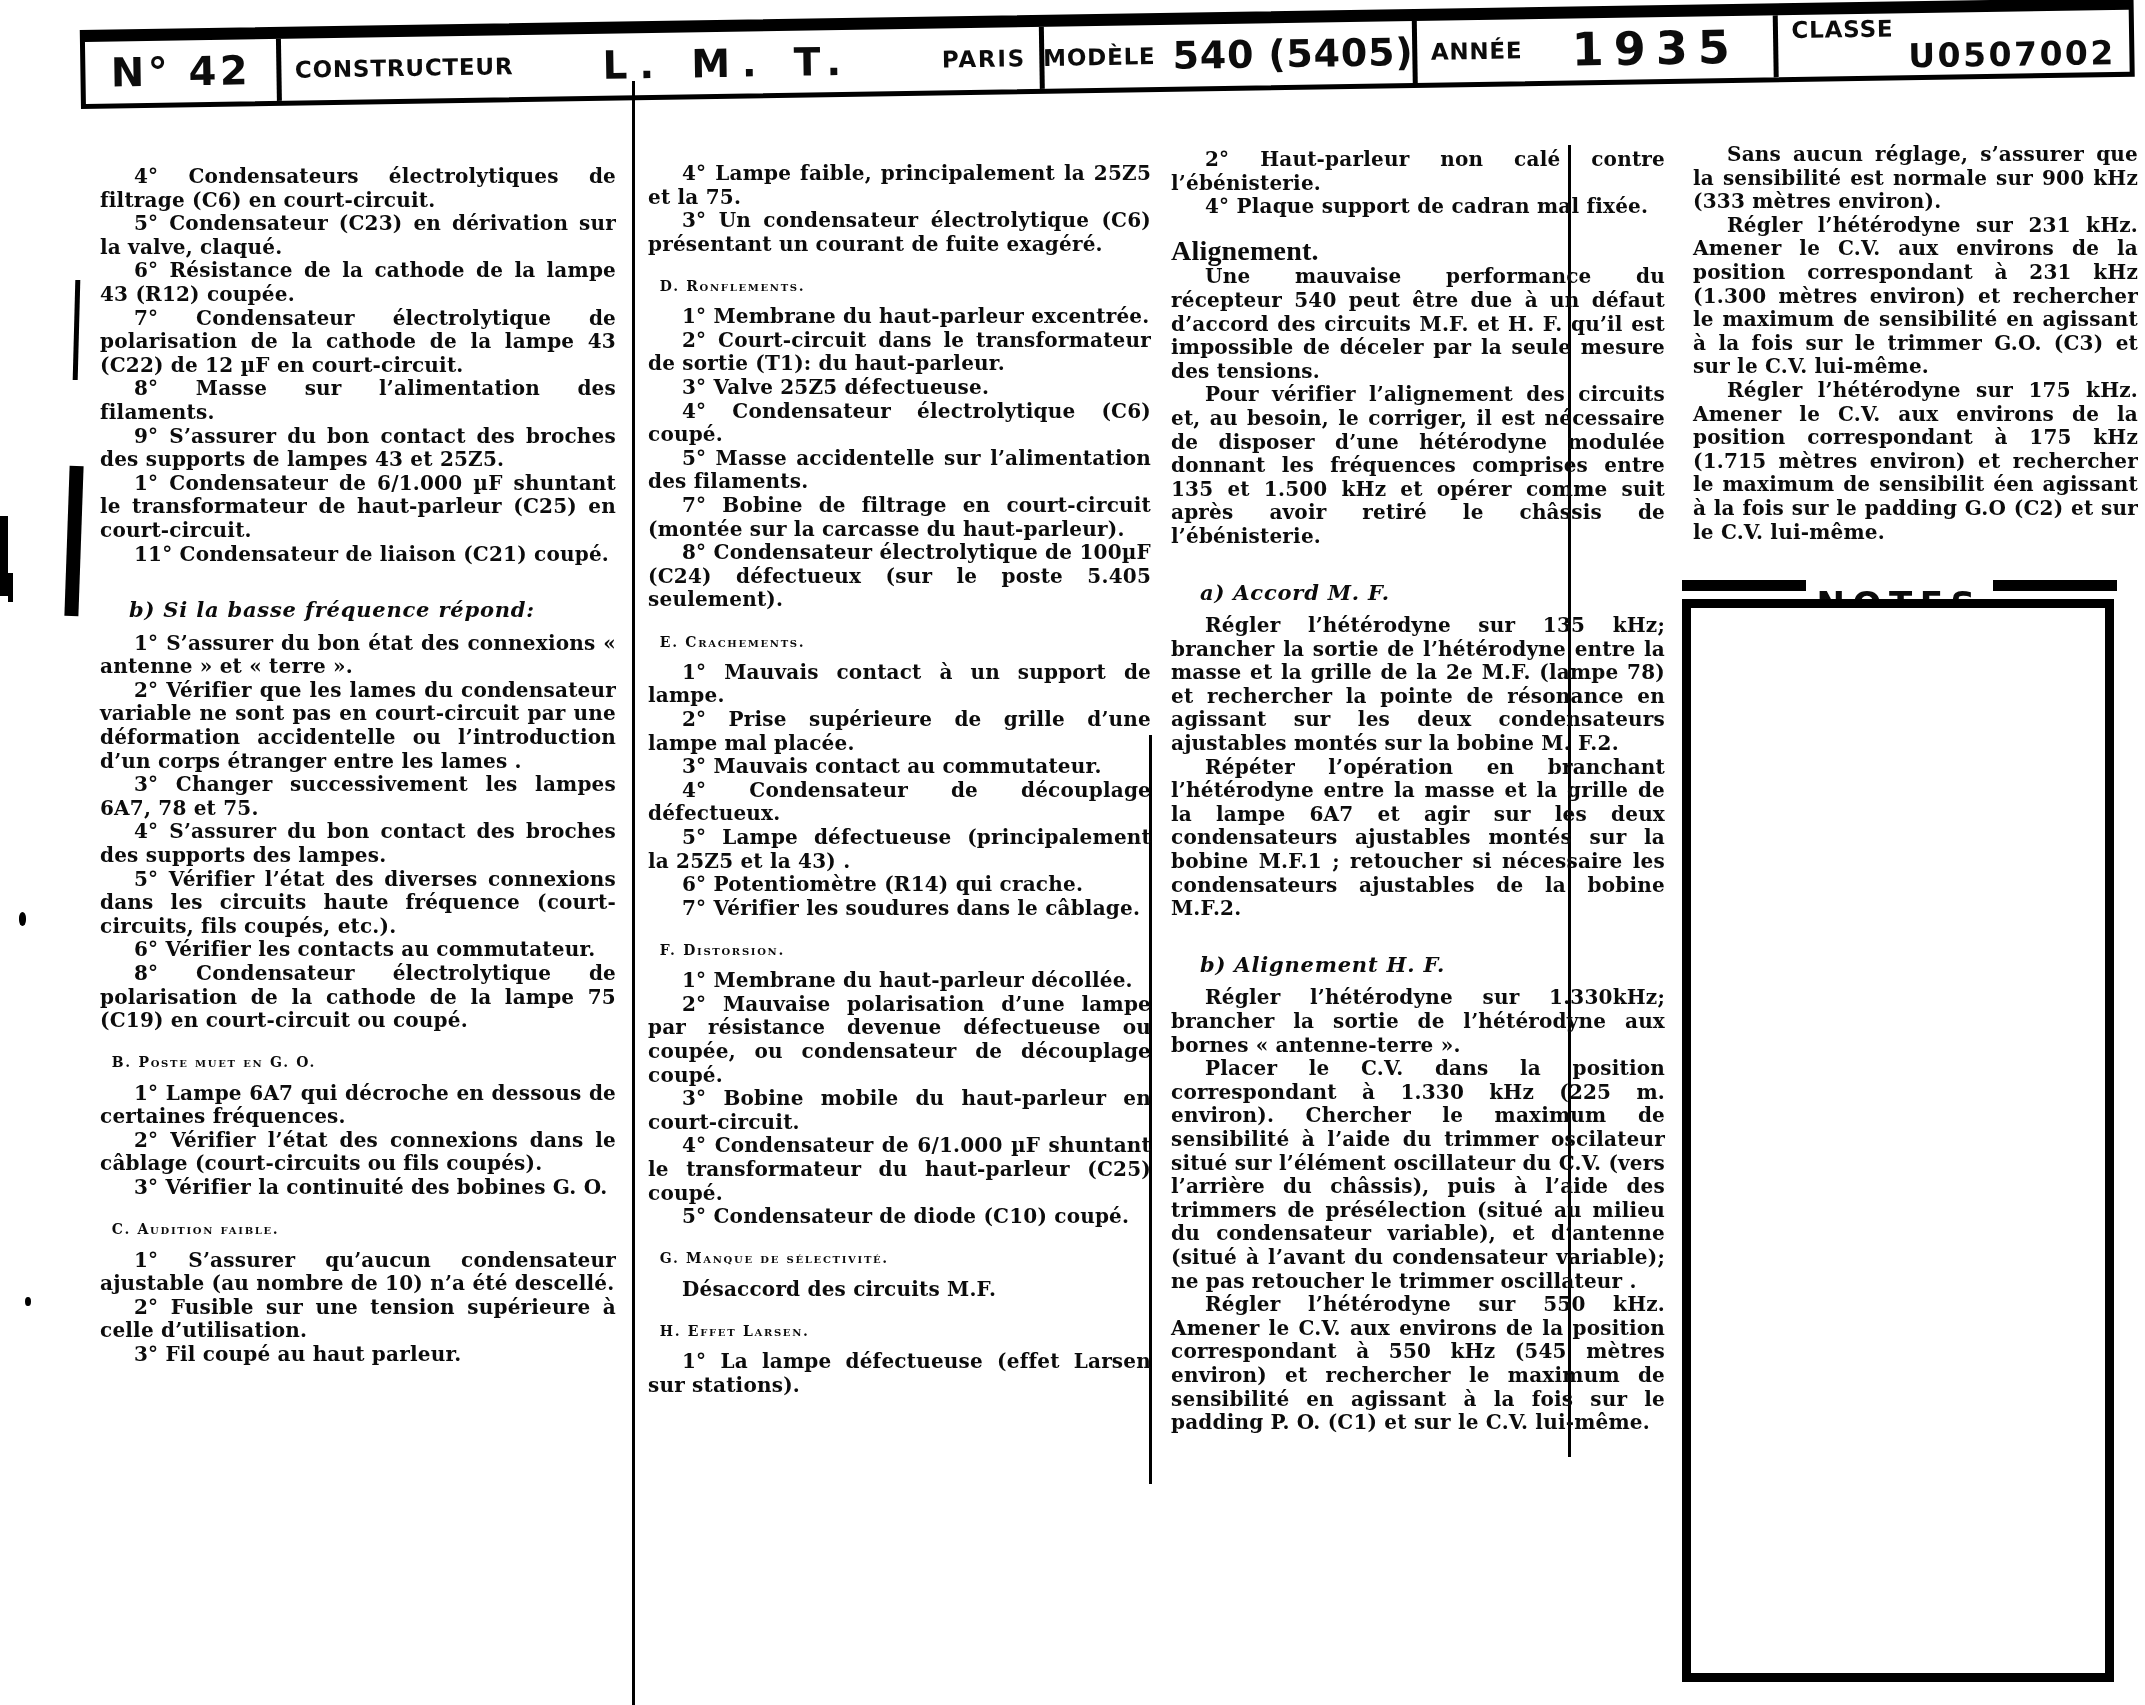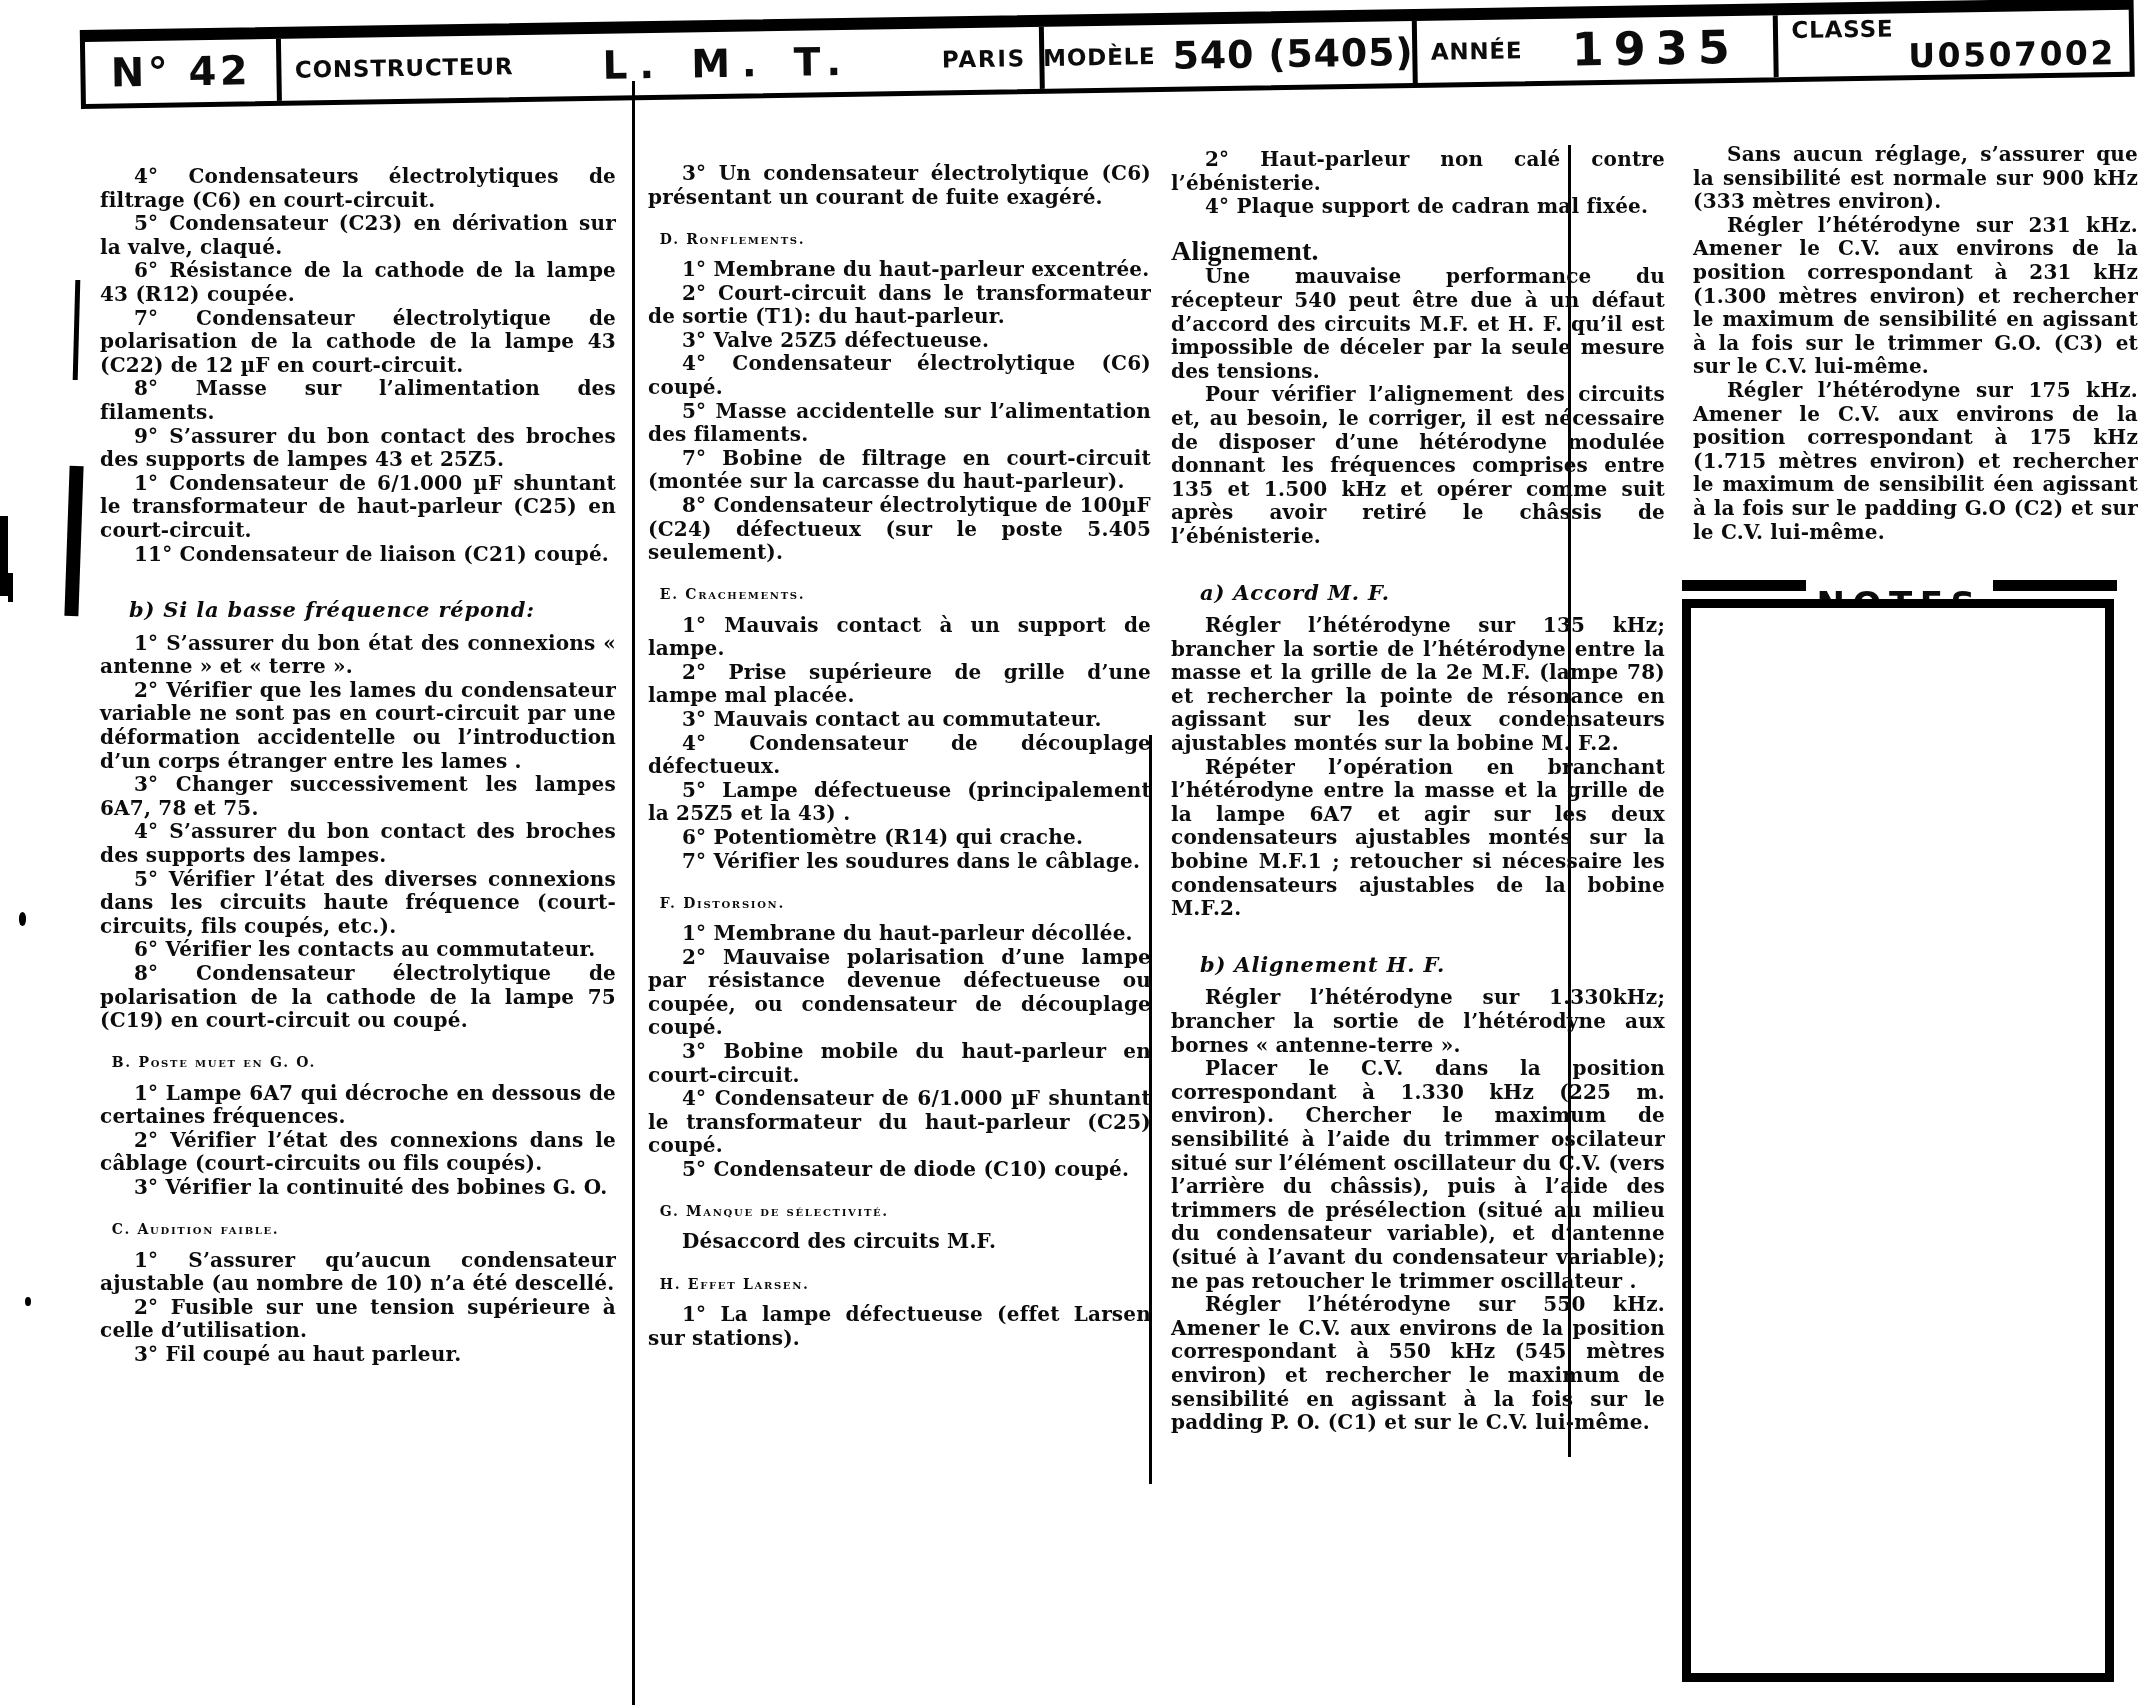--- a/index.html
+++ b/index.html
@@ -120,20 +120,21 @@
       <p class="t-sec">B. Poste muet en G. O.</p>
       <p class="t-item">1° Lampe 6A7 qui décroche en dessous de certaines fréquences.</p>
       <p class="t-item">2° Vérifier l’état des connexions dans le câblage (court-circuits ou fils coupés).</p>
       <p class="t-item">3° Vérifier la continuité des bobines G. O.</p>
       <p class="t-sec">C. Audition faible.</p>
       <p class="t-item">1° S’assurer qu’aucun condensateur ajustable (au nombre de 10) n’a été descellé.</p>
       <p class="t-item">2° Fusible sur une tension supérieure à celle d’utilisation.</p>
       <p class="t-item">3° Fil coupé au haut parleur.</p>
     </div>
   <div class="col col2">
+      <p class="t-item">4° Lampe faible, principalement la 25Z5 et la 75.</p>
       <p class="t-item">3° Un condensateur électrolytique (C6) présentant un courant de fuite exagéré.</p>
       <p class="t-sec">D. Ronflements.</p>
       <p class="t-item">1° Membrane du haut-parleur excentrée.</p>
       <p class="t-item">2° Court-circuit dans le transformateur de sortie (T1): du haut-parleur.</p>
       <p class="t-item">3° Valve 25Z5 défectueuse.</p>
       <p class="t-item">4° Condensateur électrolytique (C6) coupé.</p>
       <p class="t-item">5° Masse accidentelle sur l’alimentation des filaments.</p>
       <p class="t-item">7° Bobine de filtrage en court-circuit (montée sur la carcasse du haut-parleur).</p>
       <p class="t-item">8° Condensateur électrolytique de 100µF (C24) défectueux (sur le poste 5.405 seulement).</p>
       <p class="t-sec">E. Crachements.</p>

